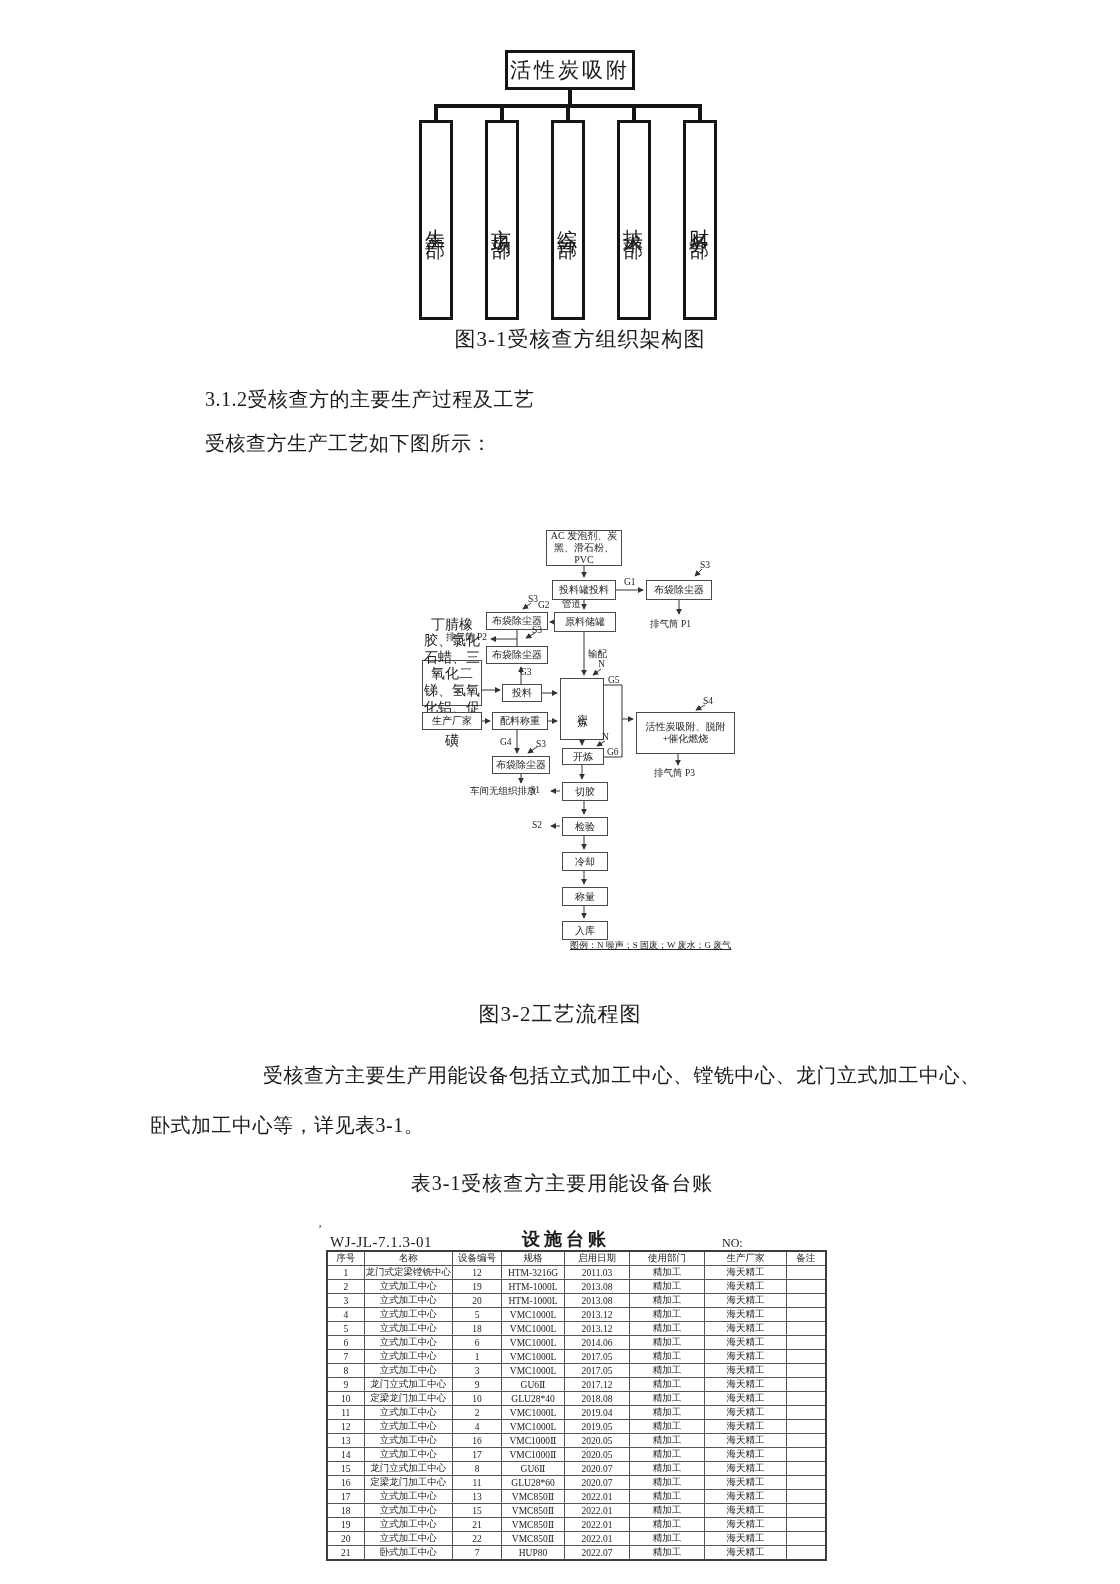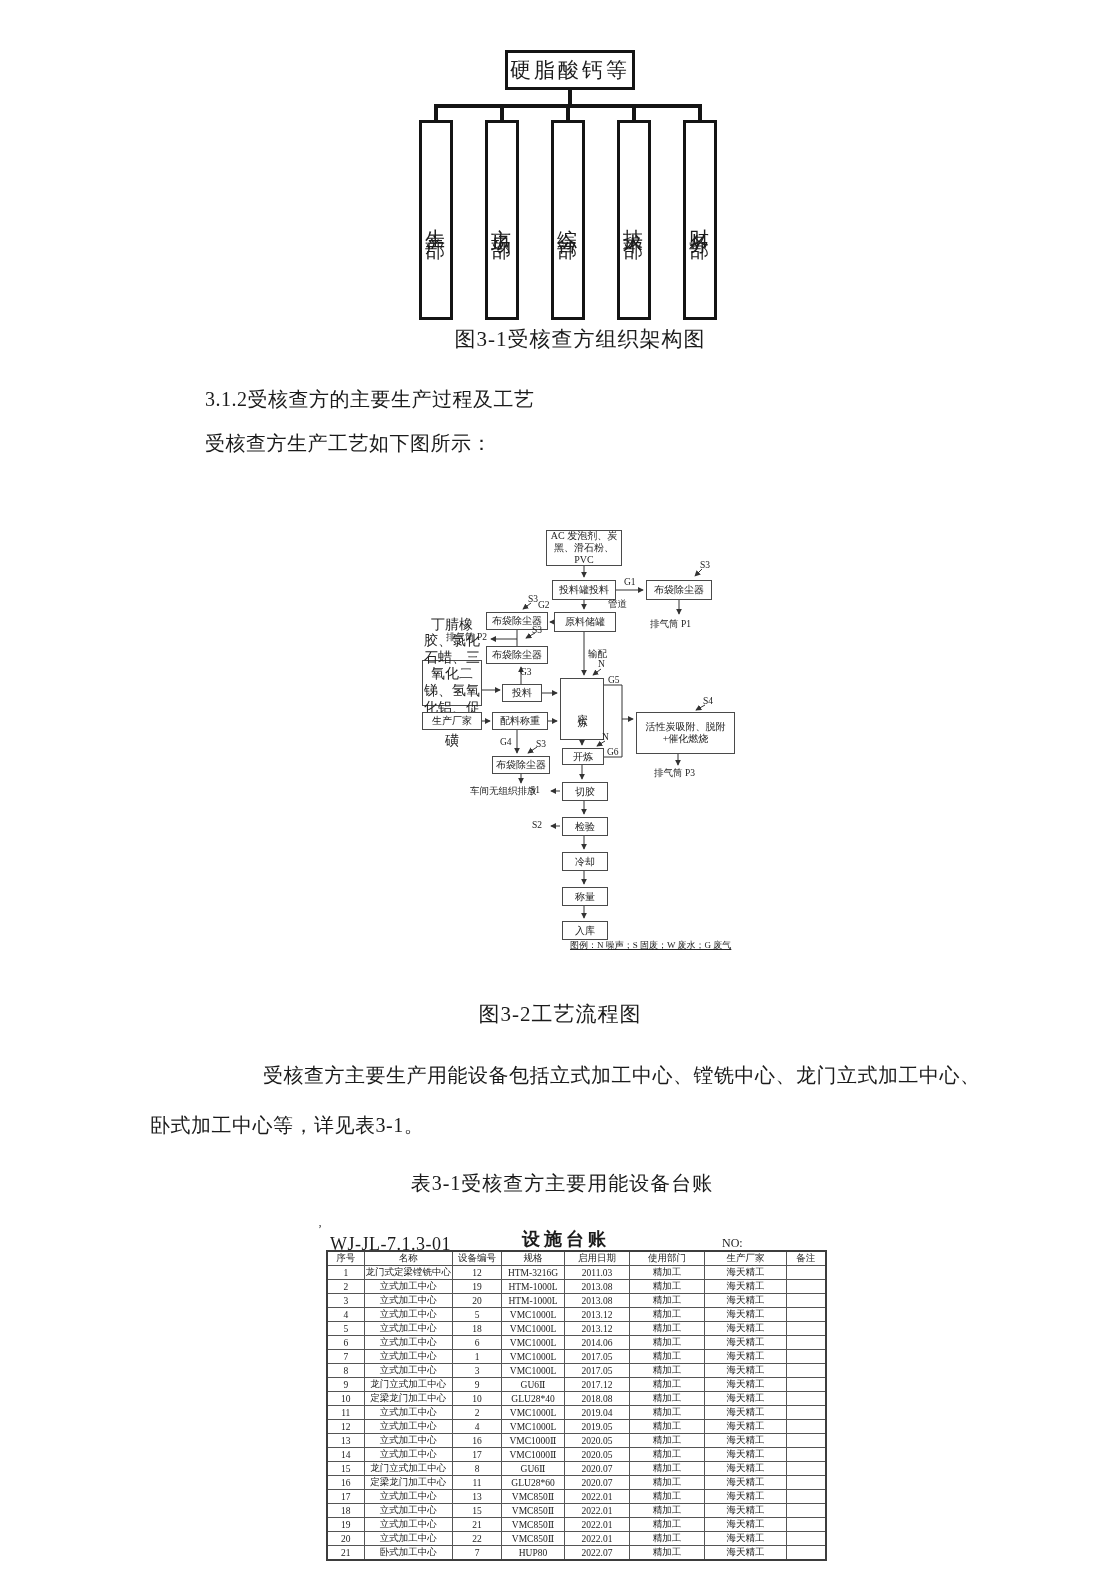--- a/index.html
+++ b/index.html
@@ -28,38 +28,38 @@
     display:flex;align-items:center;justify-content:center;text-align:center;
     font-size:10px;line-height:1.18;color:#222;padding:1px;
   }
   .fnode.small-font{font-size:14px;}
   .vert{writing-mode:vertical-lr;text-orientation:upright;letter-spacing:3px;}
   .flbl{position:absolute;font-size:9.5px;color:#222;white-space:nowrap;line-height:1;text-align:center;}
   .flbl.sm{font-size:9px;text-decoration:underline;}
   svg.edges{position:absolute;left:0;top:0;pointer-events:none;}
   
   .tbl-mark{position:absolute;font-size:12px;color:#333;}
-  .tbl-code{position:absolute;font-size:18px;letter-spacing:0.5px;}
+  .tbl-code{position:absolute;font-size:15px;letter-spacing:0.5px;}
   .tbl-title{position:absolute;font-size:18px;font-weight:bold;letter-spacing:4px;}
   .tbl-no{position:absolute;font-size:12px;}
   table.acct{
     position:absolute;left:326px;top:1250px;border-collapse:collapse;table-layout:fixed;
     font-size:9.5px;color:#222;border:2px solid #3d3d3d;
   }
   table.acct th,table.acct td{
     border:1px solid #555;height:12.9px;padding:0 1px;text-align:center;font-weight:normal;
     overflow:hidden;white-space:nowrap;
   }
 </style>
 </head>
 <body>
 
 <div class="page">
 
-  <div class="org-root">硬脂酸钙等</div>
+  <div class="org-root">活性炭吸附</div>
   <div class="oline" style="left:568px;top:90px;width:4px;height:14px"></div>
   <div class="oline" style="left:434px;top:104px;width:268px;height:4px"></div>
   <div class="oline" style="left:434px;top:108px;width:4px;height:12px"></div>
   <div class="oline" style="left:500px;top:108px;width:4px;height:12px"></div>
   <div class="oline" style="left:566px;top:108px;width:4px;height:12px"></div>
   <div class="oline" style="left:632px;top:108px;width:4px;height:12px"></div>
   <div class="oline" style="left:698px;top:108px;width:4px;height:12px"></div>
 
   <div class="dept" style="left:419px">生产部</div>
   <div class="dept" style="left:485px">市场部</div>
@@ -131,21 +131,21 @@
   <div class="fnode" style="left:636px;top:712px;width:99px;height:42px">活性炭吸附、脱附+催化燃烧</div>
   <div class="fnode" style="left:562px;top:782px;width:46px;height:19px">切胶</div>
   <div class="fnode" style="left:562px;top:817px;width:46px;height:19px">检验</div>
   <div class="fnode" style="left:562px;top:852px;width:46px;height:19px">冷却</div>
   <div class="fnode" style="left:562px;top:887px;width:46px;height:19px">称量</div>
   <div class="fnode" style="left:562px;top:921px;width:46px;height:19px">入库</div>
 
   <div class="flbl" style="left:624px;top:578px">G1</div>
   <div class="flbl" style="left:700px;top:561px">S3</div>
   <div class="flbl" style="left:650px;top:620px">排气筒 P1</div>
-  <div class="flbl" style="left:608px;top:600px">管道</div>
+  <div class="flbl" style="left:562px;top:600px">管道</div>
   <div class="flbl" style="left:538px;top:601px">G2</div>
   <div class="flbl" style="left:528px;top:595px">S3</div>
   <div class="flbl" style="left:446px;top:633px">排气筒 P2</div>
   <div class="flbl" style="left:532px;top:626px">S3</div>
   <div class="flbl" style="left:520px;top:668px">G3</div>
   <div class="flbl" style="left:588px;top:650px">输配</div>
   <div class="flbl" style="left:598px;top:660px">N</div>
   <div class="flbl" style="left:608px;top:676px">G5</div>
   <div class="flbl" style="left:703px;top:697px">S4</div>
   <div class="flbl" style="left:500px;top:738px">G4</div>

